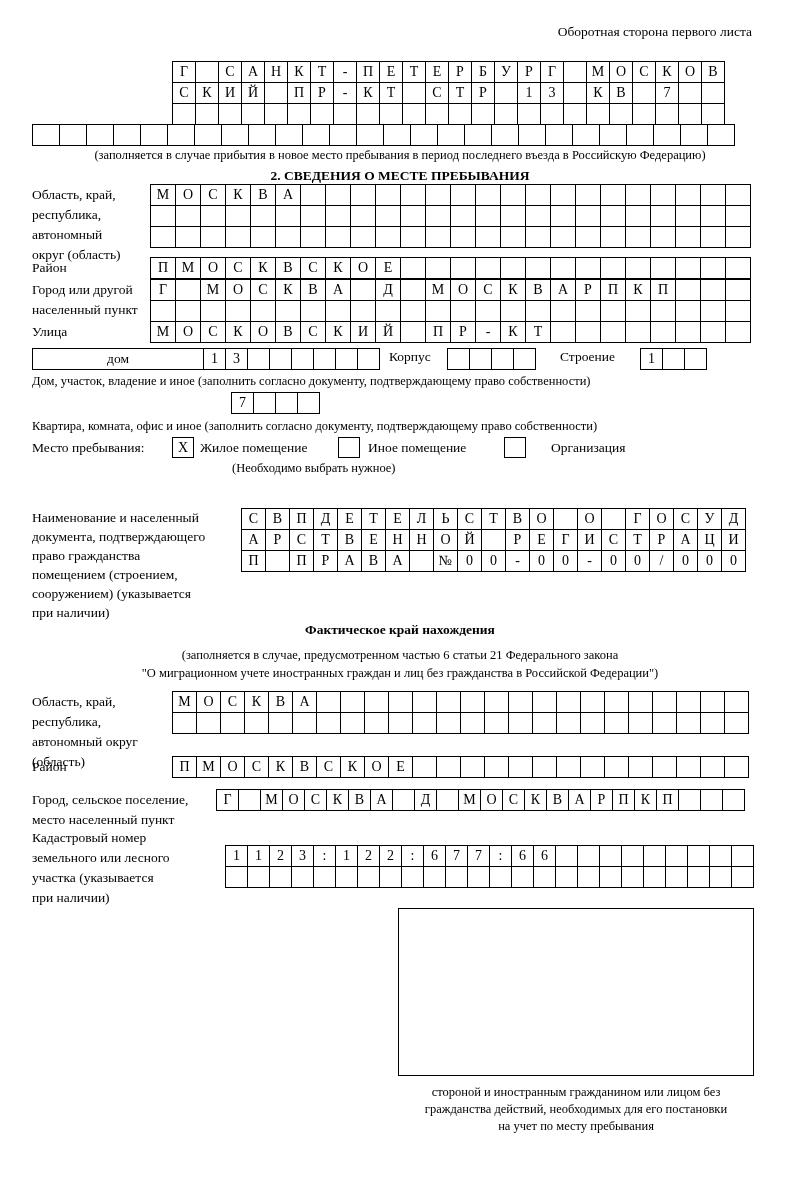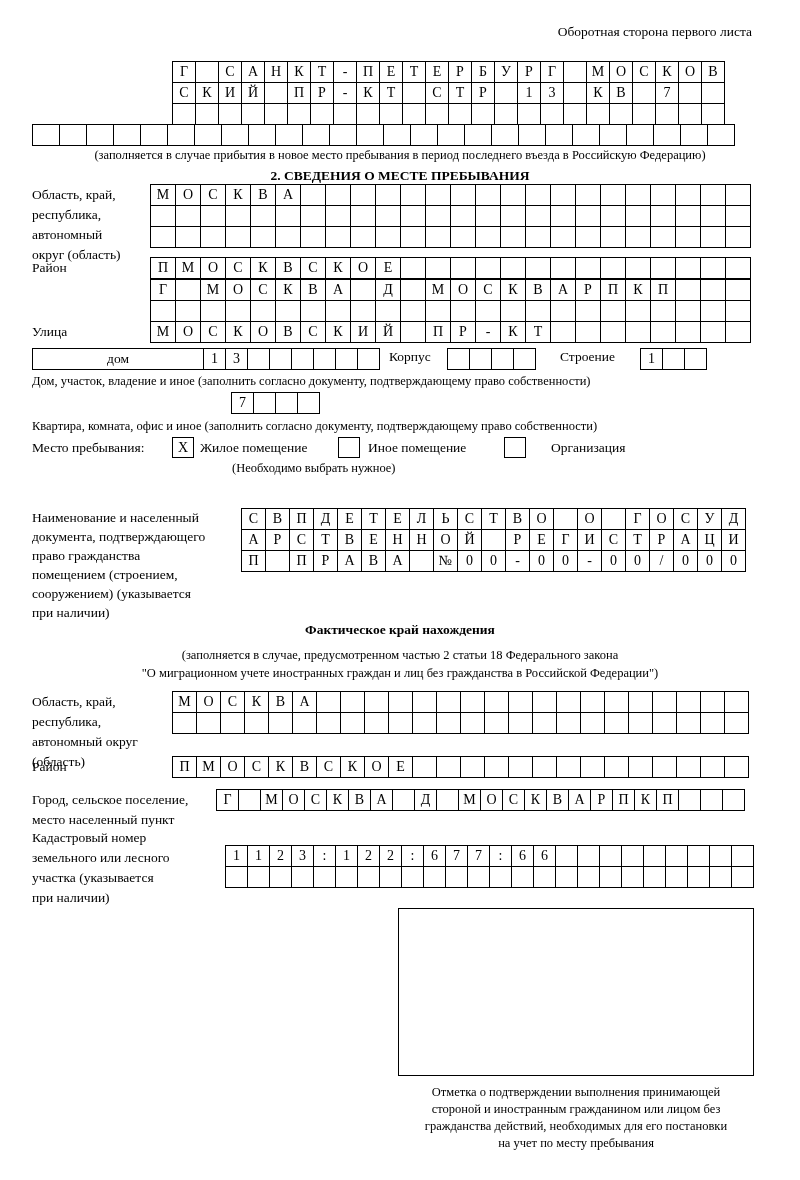--- a/index.html
+++ b/index.html
@@ -324,20 +324,24 @@
       <div class="cell" style="width: 26px;"></div>
       <div class="cell" style="width: 26px;"></div>
       <div class="cell" style="width: 26px;"></div>
       <div class="cell" style="width: 26px;"></div>
       <div class="cell" style="width: 26px;"></div>
       <div class="cell" style="width: 26px;"></div>
       <div class="cell" style="width: 26px;"></div>
       <div class="cell" style="width: 26px;"></div>
     </div>
 
+  <div class="abs label" style="left:32px; top:280px; width:150px;">
+    <div>Город или другой</div>
+    <div>населенный пункт</div>
+  </div>
   <div class="abs cells" id="s2-city-0" style="left:150px; top:279px;">
       <div class="cell" style="width: 26px;">Г</div>
       <div class="cell" style="width: 26px;"></div>
       <div class="cell" style="width: 26px;">М</div>
       <div class="cell" style="width: 26px;">О</div>
       <div class="cell" style="width: 26px;">С</div>
       <div class="cell" style="width: 26px;">К</div>
       <div class="cell" style="width: 26px;">В</div>
       <div class="cell" style="width: 26px;">А</div>
       <div class="cell" style="width: 26px;"></div>
@@ -529,21 +533,21 @@
       <div class="cell" style="width: 25px;">-</div>
       <div class="cell" style="width: 25px;">0</div>
       <div class="cell" style="width: 25px;">0</div>
       <div class="cell" style="width: 25px;">/</div>
       <div class="cell" style="width: 25px;">0</div>
       <div class="cell" style="width: 25px;">0</div>
       <div class="cell" style="width: 25px;">0</div>
     </div>
 
   <div class="abs section-title" style="left:32px; top:622px; width:736px;">Фактическое край нахождения</div>
-  <div class="abs note" style="left:32px; top:648px; width:736px;">(заполняется в случае, предусмотренном частью 2 статьи 18 Федерального закона</div>
+  <div class="abs note" style="left:32px; top:648px; width:736px;">(заполняется в случае, предусмотренном частью 6 статьи 21 Федерального закона</div>
   <div class="abs note" style="left:32px; top:666px; width:736px;">"О миграционном учете иностранных граждан и лиц без гражданства в Российской Федерации")</div>
 
   <div class="abs label" style="left:32px; top:692px; width:160px;">
     <div>Область, край,</div>
     <div>республика,</div>
     <div>автономный округ</div>
     <div>(область)</div>
   </div>
   <div class="abs cells" id="al-region-0" style="left:172px; top:691px;">
       <div class="cell" style="width: 25px;">М</div>
@@ -711,19 +715,18 @@
       <div class="cell" style="width: 23px;"></div>
       <div class="cell" style="width: 23px;"></div>
       <div class="cell" style="width: 23px;"></div>
       <div class="cell" style="width: 23px;"></div>
       <div class="cell" style="width: 23px;"></div>
       <div class="cell" style="width: 23px;"></div>
     </div>
 
   <div class="abs bigbox" style="left:398px; top:908px; width:356px; height:168px;"></div>
   <div class="abs footnote" style="left:378px; top:1084px; width:396px;">
-    <div>Отметка о подтверждении выполнения принимающей</div>
     <div>стороной и иностранным гражданином или лицом без</div>
     <div>гражданства действий, необходимых для его постановки</div>
     <div>на учет по месту пребывания</div>
   </div>
 
 </div>
 
 </body></html>

